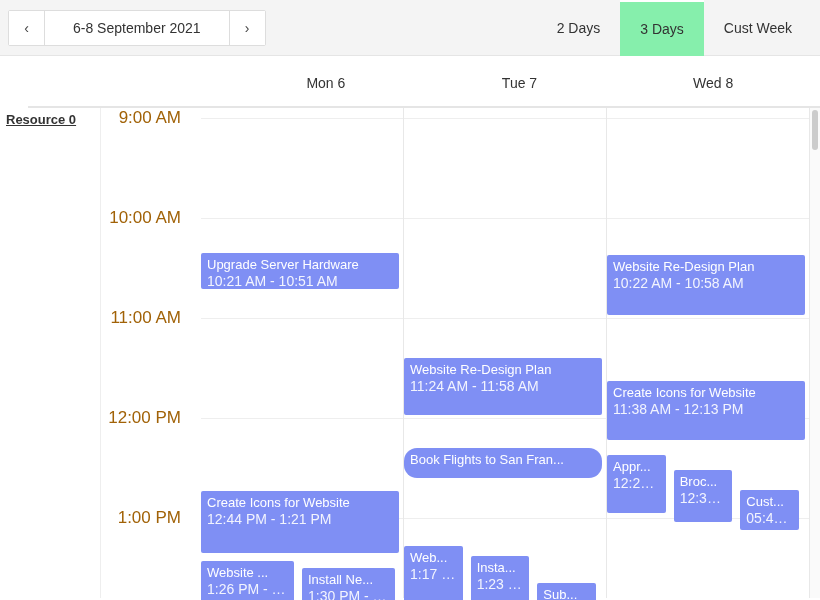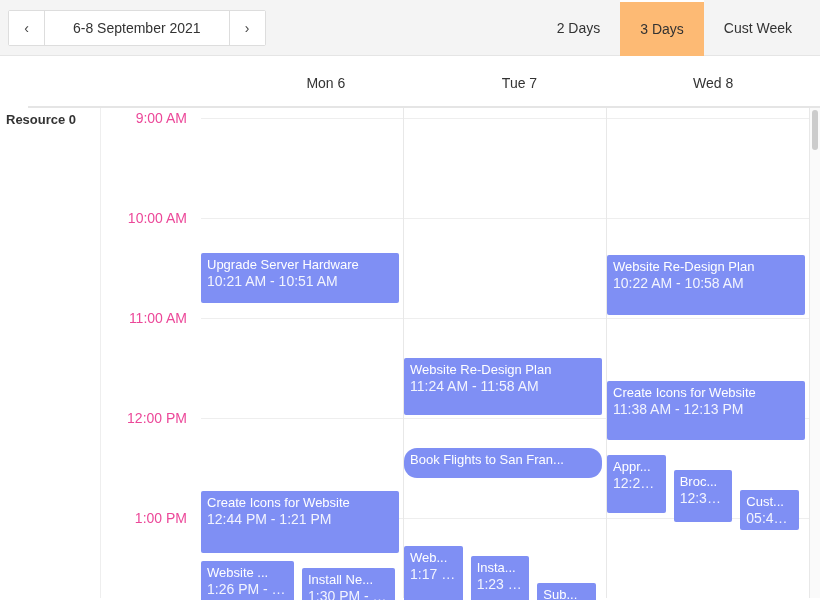--- a/index.html
+++ b/index.html
@@ -7,33 +7,33 @@
 
   .toolbar { height: 56px; background: #f4f4f4; border-bottom: 1px solid #e5e5e5; display: flex; align-items: center; padding: 0 8px; }
   .nav-group { display: flex; align-items: center; background: #fff; border: 1px solid #ddd; border-radius: 2px; height: 36px; }
   .nav-btn { width: 36px; height: 34px; display: flex; align-items: center; justify-content: center; background: #fff; border: none; cursor: pointer; font-size: 14px; color: #444; }
   .nav-btn:first-child { border-right: 1px solid #ddd; }
   .nav-btn:last-child { border-left: 1px solid #ddd; }
   .date-range { padding: 0 28px; font-size: 14px; color: #333; }
 
   .view-tabs { margin-left: auto; display: flex; height: 56px; align-items: stretch; }
   .view-tab { padding: 8px 20px; display: flex; align-items: center; font-size: 14px; color: #333; cursor: pointer; border: none; background: transparent; }
-  .view-tab.active { background: #fdba74; border-top: 2px solid #fff; }
+  .view-tab.active { background: #86efac; border-top: 2px solid #fff; }
 
   .header-row { display: flex; height: 48px; border-bottom: 2px solid #e5e5e5; margin-top: 4px; margin-left: 28px; }
   .header-resource { width: 101px; }
   .header-time { width: 100px; }
   .header-days { flex: 1; display: flex; }
   .header-day { flex: 1; display: flex; align-items: center; justify-content: center; font-size: 14px; color: #333; }
   .header-scroll { width: 10px; }
 
-  .body-row { display: flex; height: 490px; position: relative; }
+  .body-row { display: flex; height: 490px; position: relative; text-decoration: underline; }
   .resource-col { width: 101px; padding: 4px 6px; font-weight: bold; font-size: 13px; border-right: 1px solid #eee; }
   .time-col { width: 100px; position: relative; }
-  .time-label { position: absolute; right: 14px; font-size: 14px; color: #ec4899; transform: translateY(-50%); }
+  .time-label { position: absolute; right: 20px; font-size: 17px; color: #a16207; transform: translateY(-50%); }
   .grid-col { flex: 1; position: relative; border-right: 1px solid #e8e8e8; }
   .grid-col:last-of-type { border-right: none; }
   .scroll-col { width: 10px; background: #fafafa; position: relative; }
   .scroll-thumb { position: absolute; top: 2px; left: 2px; right: 2px; height: 40px; background: #ccc; border-radius: 3px; }
 
   .hour-line { position: absolute; left: 0; right: 0; border-top: 1px solid #eee; }
 
   .event { position: absolute; background: #7f8ff4; color: #fff; border-radius: 2px; padding: 4px 6px; overflow: hidden; font-size: 13px; line-height: 1.25; cursor: pointer; }
   .event .title { font-weight: 500; white-space: nowrap; overflow: hidden; text-overflow: ellipsis; }
   .event .time { font-size: 14px; opacity: 0.9; white-space: nowrap; overflow: hidden; text-overflow: ellipsis; }
@@ -77,21 +77,21 @@
       <div class="time-label" style="top: 210px;">11:00 AM</div>
       <div class="time-label" style="top: 310px;">12:00 PM</div>
       <div class="time-label" style="top: 410px;">1:00 PM</div>
     </div>
   <div class="grid-col" id="col-mon">
       <div class="hour-line" style="top: 10px;"></div>
       <div class="hour-line" style="top: 110px;"></div>
       <div class="hour-line" style="top: 210px;"></div>
       <div class="hour-line" style="top: 310px;"></div>
       <div class="hour-line" style="top: 410px;"></div>
-      <div class="event" style="top: 145px; height: 50px; left: 0%; width: calc(100% - 4px);">
+      <div class="event" style="top: 145px; height: 36px; left: 0%; width: calc(100% - 4px);">
         <div class="title">Upgrade Server Hardware</div>
         <div class="time">10:21 AM - 10:51 AM</div>
       </div>
       <div class="event" style="top: 383px; height: 62px; left: 0%; width: calc(100% - 4px);">
         <div class="title">Create Icons for Website</div>
         <div class="time">12:44 PM - 1:21 PM</div>
       </div>
       <div class="event" style="top: 453px; height: 52px; left: 0%; width: calc(48% - 4px);">
         <div class="title">Website ...</div>
         <div class="time">1:26 PM - 1:53 ...</div>

